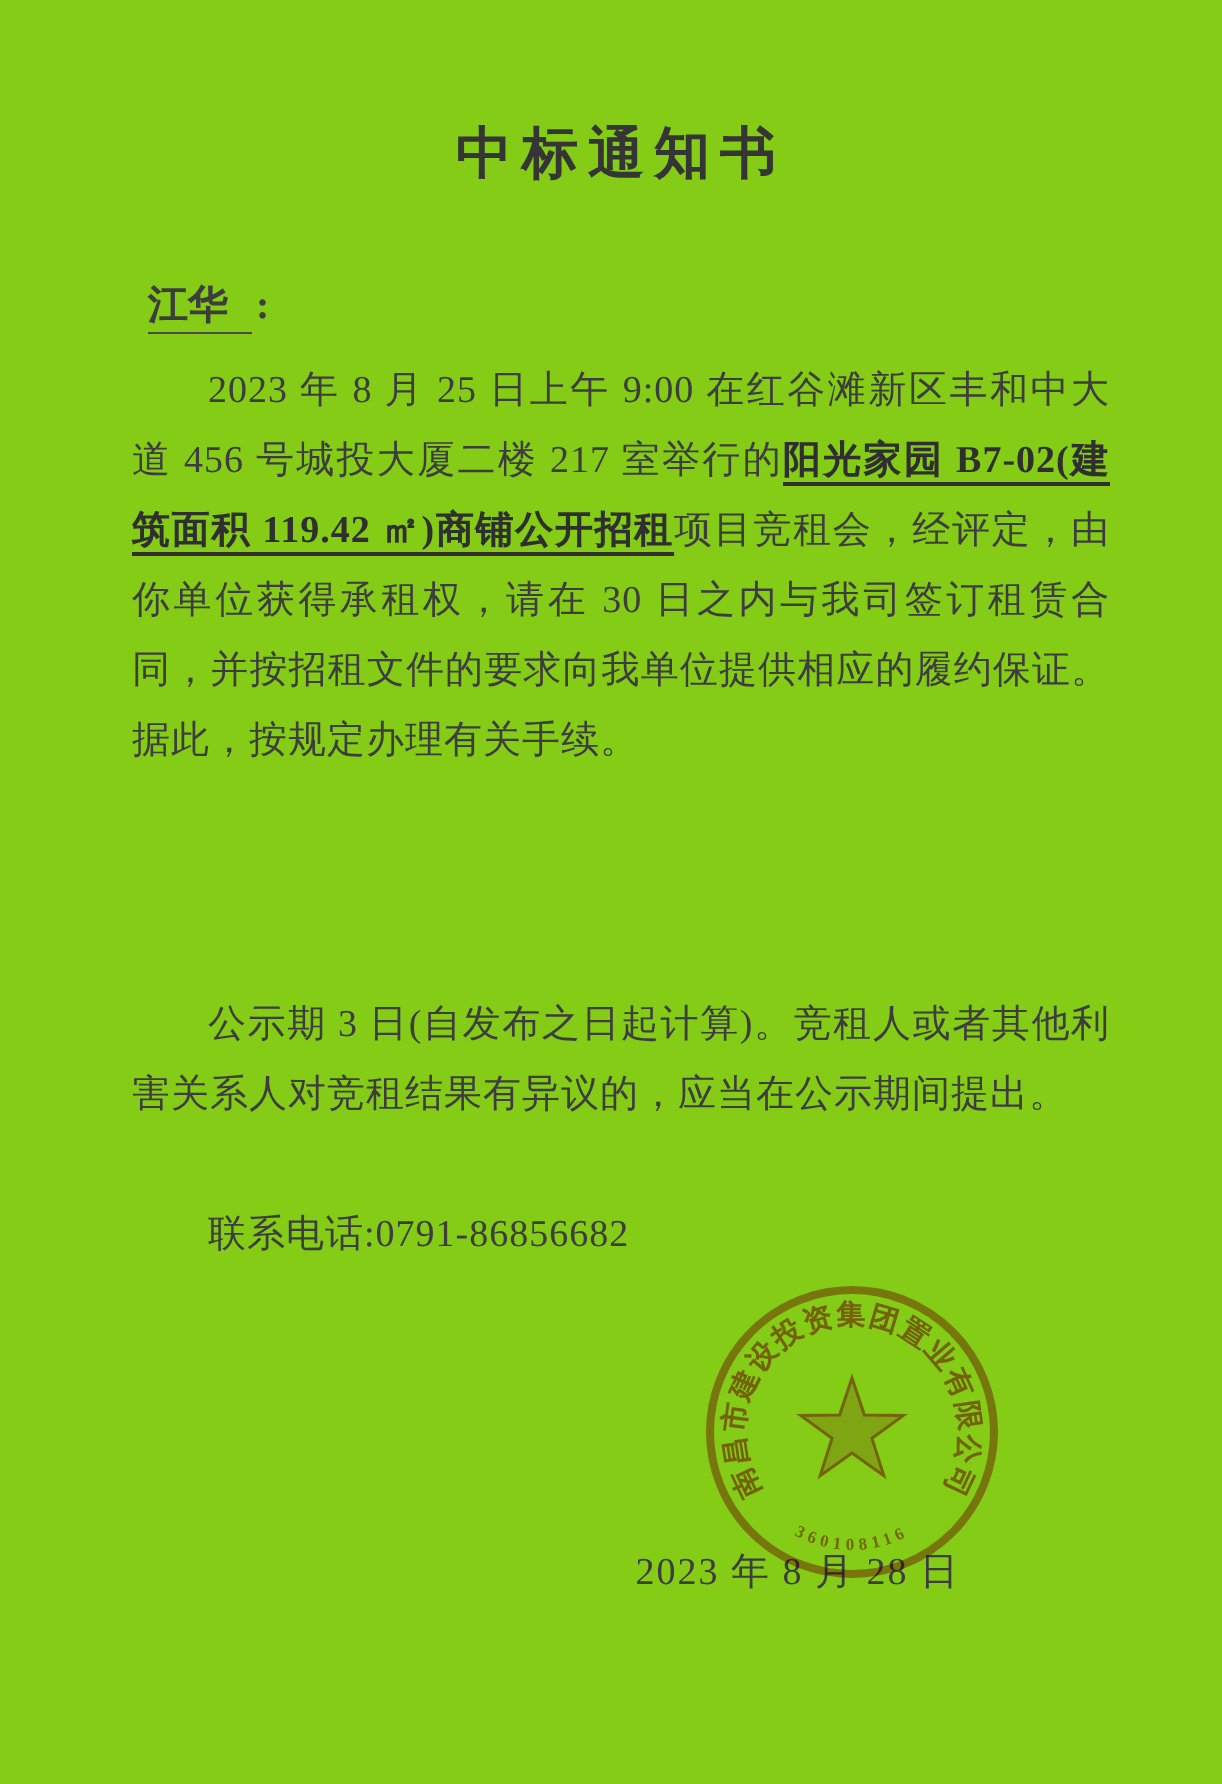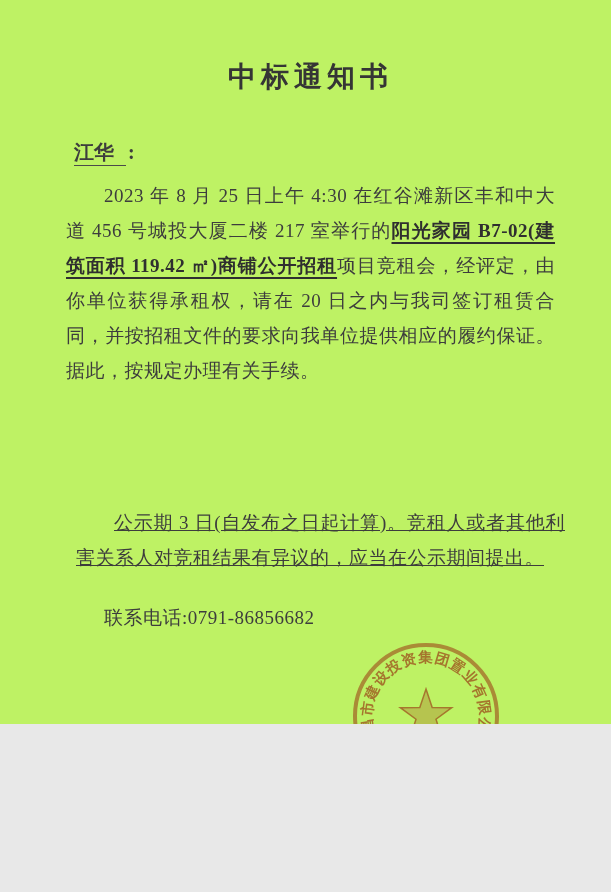--- a/index.html
+++ b/index.html
@@ -1,20 +1,20 @@
 <!DOCTYPE html>
 <html><head>
 <meta charset="utf-8">
 <style>
   html,body{margin:0;padding:0;background:#e8e8e8;}
   .page{
     position:relative;
-    width:611px;height:724px;
+    width:611px;height:892px;
     margin:0 auto;
-    background:#bef264;
+    background:#84cc16;
     font-family:"Liberation Serif","DejaVu Serif",serif;
     color:#3d3d3d;
     overflow:hidden;
   }
   .title{
     position:absolute;
     top:58px;left:66px;width:489px;
     margin:0;
     font-size:28px;
     font-weight:bold;
@@ -59,23 +59,22 @@
     font-size:20px;
   }
   .result-label{font-weight:bold;color:#2f2f2f;}
   .result-value{
     border-bottom:1.5px solid #4a4a4a;
     padding:0 16px 2px 10px;
   }
   .notice{
     position:absolute;
     top:495px;left:66px;width:489px;
-    margin:10px;
+    margin:0;
     text-indent:2em;
-    text-decoration:underline;
   }
   .supervisor{
     position:absolute;
     top:565px;left:66px;width:500px;
     margin:0;
     text-indent:2em;
   }
   .phone{
     position:absolute;
     top:600px;left:66px;width:489px;
@@ -113,21 +112,21 @@
 
 <div class="page">
 
   <h1 class="title">中标通知书</h1>
 
   <div class="salutation">
     <span class="salutation-name">江华</span><span class="salutation-colon">:</span>
   </div>
 
   <p class="para1 bodytext">
-    <span>2023 年 8 月 25 日上午 4:30 在红谷滩新区丰和中大道 456 号城投大厦二楼 217 室举行的</span><span class="hl">阳光家园 B7-02(建筑面积 119.42 ㎡)商铺公开招租</span><span>项目竞租会，经评定，由你单位获得承租权，请在 20 日之内与我司签订租赁合同，并按招租文件的要求向我单位提供相应的履约保证。据此，按规定办理有关手续。</span>
+    <span>2023 年 8 月 25 日上午 9:00 在红谷滩新区丰和中大道 456 号城投大厦二楼 217 室举行的</span><span class="hl">阳光家园 B7-02(建筑面积 119.42 ㎡)商铺公开招租</span><span>项目竞租会，经评定，由你单位获得承租权，请在 30 日之内与我司签订租赁合同，并按招租文件的要求向我单位提供相应的履约保证。据此，按规定办理有关手续。</span>
   </p>
 
 
   <p class="notice bodytext">公示期 3 日(自发布之日起计算)。竞租人或者其他利害关系人对竞租结果有异议的，应当在公示期间提出。</p>
 
 
   <p class="phone bodytext">联系电话:0791-86856682</p>
 
 
   <div class="sig-date">2023 年 8 月 28 日</div>

